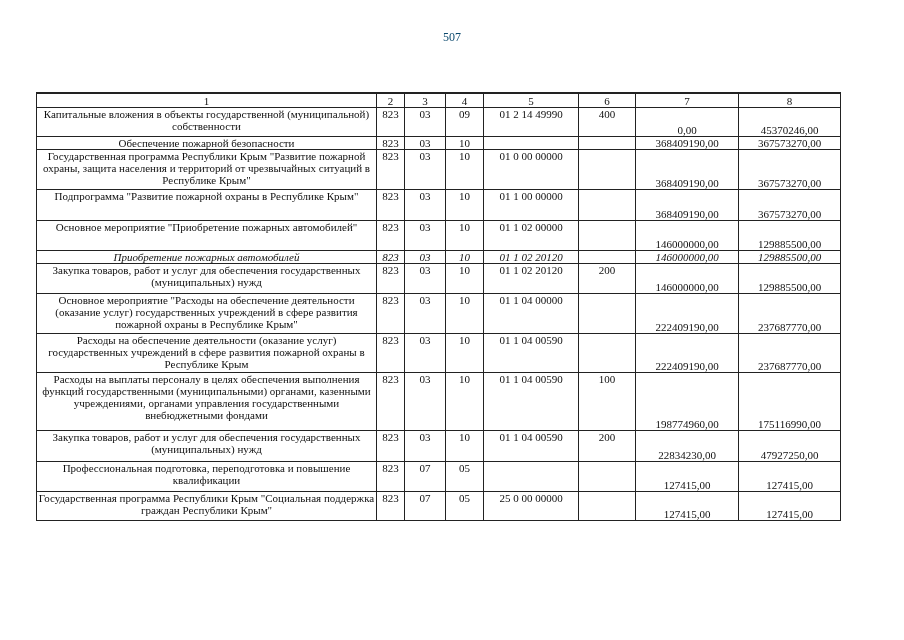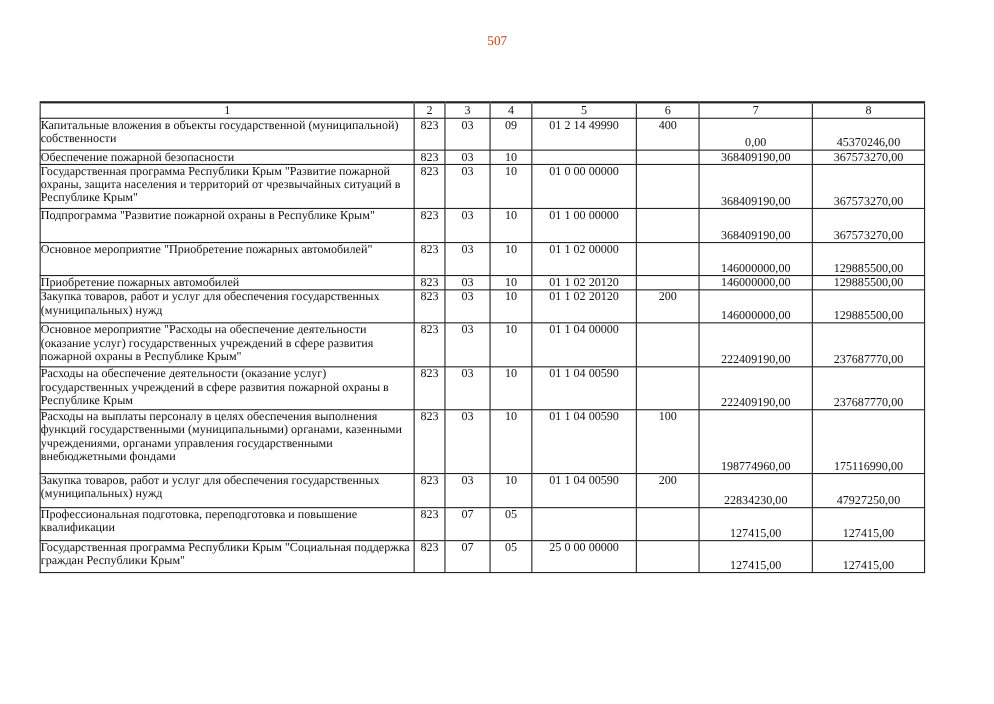--- a/index.html
+++ b/index.html
@@ -17,21 +17,21 @@
     overflow: hidden;
   }
   .page-number {
     position: absolute;
     top: 31px;
     left: 0;
     width: 100%;
     text-align: center;
     font-size: 12px;
     line-height: 13px;
-    color: #c2410c;
+    color: #0c4a6e;
   }
   table.budget {
     position: absolute;
     left: 36px;
     top: 92px;
     width: 804px;
     border-collapse: collapse;
     table-layout: fixed;
     font-size: 11px;
     line-height: 12px;
@@ -45,21 +45,21 @@
     font-weight: normal;
   }
   table.budget thead th {
     border-top: 2px solid #222222;
     height: 13px;
     text-align: center;
     vertical-align: middle;
     font-size: 11px;
   }
   td.c1 {
-    text-align: left;
+    text-align: center;
     vertical-align: top;
     padding: 0 5px 1px 2px;
   }
   td.c2, td.c3, td.c4, td.c5, td.c6 {
     text-align: center;
     vertical-align: top;
     padding-top: 0;
   }
   td.c7, td.c8 {
     text-align: center;
@@ -140,21 +140,21 @@
         <tr style="height: 30px;">
           <td class="c1">Основное мероприятие "Приобретение пожарных автомобилей"</td>
           <td class="c2">823</td>
           <td class="c3">03</td>
           <td class="c4">10</td>
           <td class="c5">01 1 02 00000</td>
           <td class="c6"></td>
           <td class="c7">146000000,00</td>
           <td class="c8">129885500,00</td>
         </tr>
-        <tr style="height: 11px;">
+        <tr style="height: 11px; font-style: italic;">
           <td class="c1">Приобретение пожарных автомобилей</td>
           <td class="c2">823</td>
           <td class="c3">03</td>
           <td class="c4">10</td>
           <td class="c5">01 1 02 20120</td>
           <td class="c6"></td>
           <td class="c7">146000000,00</td>
           <td class="c8">129885500,00</td>
         </tr>
         <tr style="height: 30px;">

